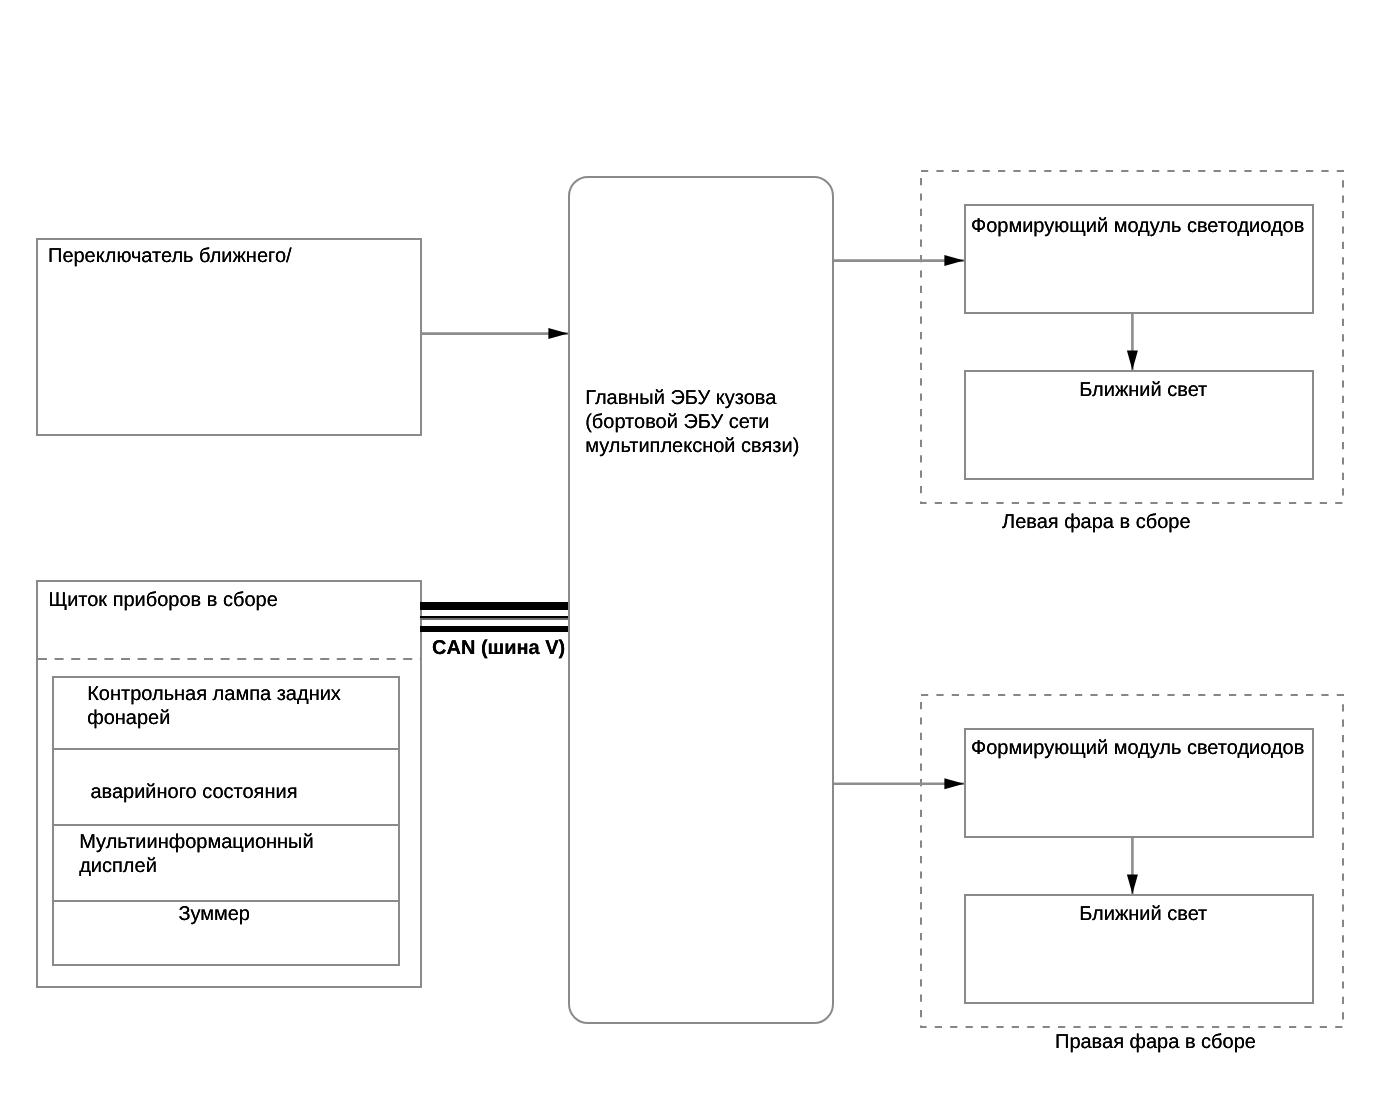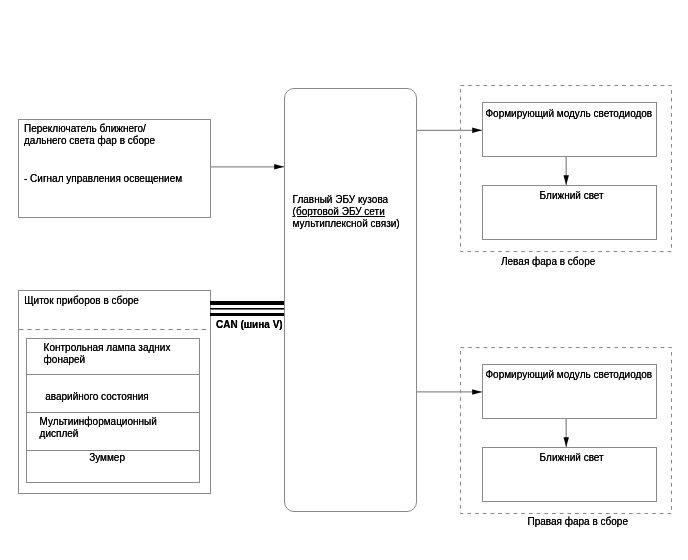--- a/index.html
+++ b/index.html
@@ -50,26 +50,24 @@
     overflow: visible;
   }
 </style>
 </head>
 <body>
 
 <div class="canvas">
 
   <div class="box" style="left:18px;top:119px;width:193px;height:99px;"></div>
   <div class="txt" style="left:24px;top:123px;">Переключатель ближнего/</div>
-  <div class="txt" style="left:24px;top:135px;">дальнего света фар в сборе</div>
-  <div class="txt" style="left:24px;top:173px;">- Сигнал управления освещением</div>
 
   <div class="box rbox" style="left:283.6px;top:87.6px;width:133px;height:424.4px;"></div>
   <div class="txt" style="left:292.6px;top:194.3px;">Главный ЭБУ кузова</div>
-  <div class="txt" style="left:292.6px;top:206.3px;text-decoration:underline;">(бортовой ЭБУ сети</div>
+  <div class="txt" style="left:292.6px;top:206.3px;">(бортовой ЭБУ сети</div>
   <div class="txt" style="left:292.6px;top:218.3px;">мультиплексной связи)</div>
 
   <div class="box" style="left:18px;top:290px;width:193px;height:204px;"></div>
   <div class="txt" style="left:24.2px;top:294.6px;">Щиток приборов в сборе</div>
 
   <div class="box" style="left:26px;top:338px;width:174px;height:145px;"></div>
 
   <div class="txt" style="left:43.6px;top:342.3px;">Контрольная лампа задних</div>
   <div class="txt" style="left:43.6px;top:354.3px;">фонарей</div>
   <div class="hdiv" style="left:27px;top:374px;width:172px;"></div>

